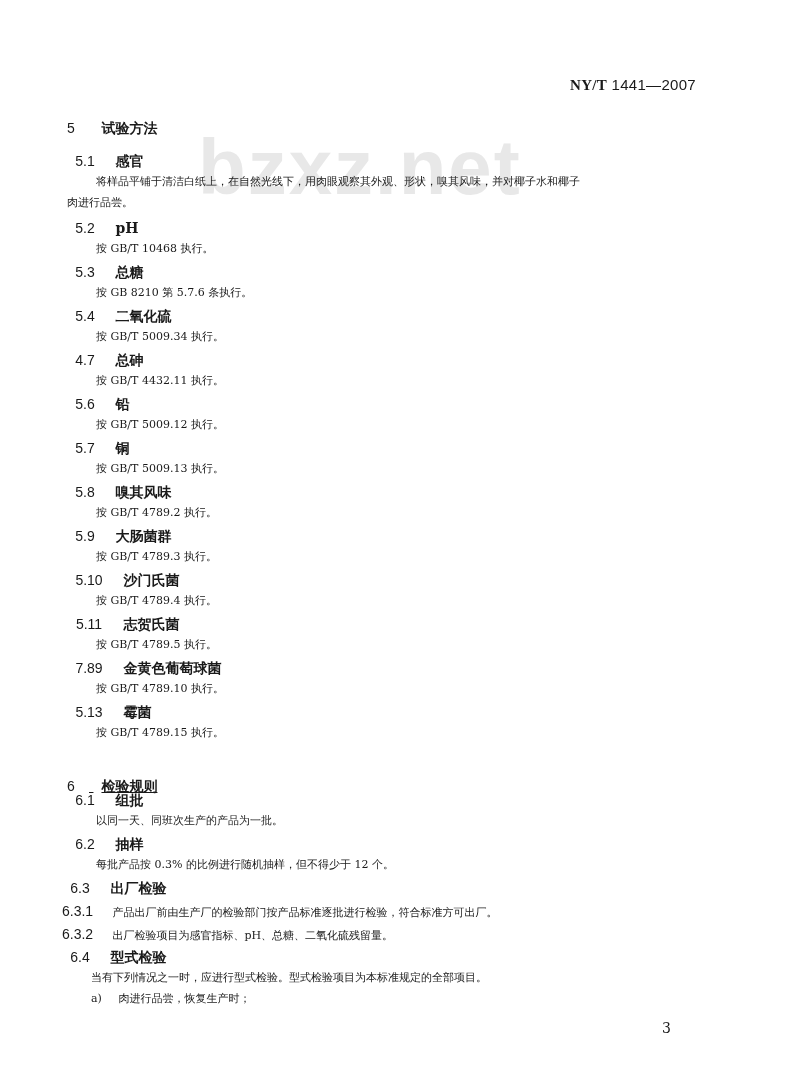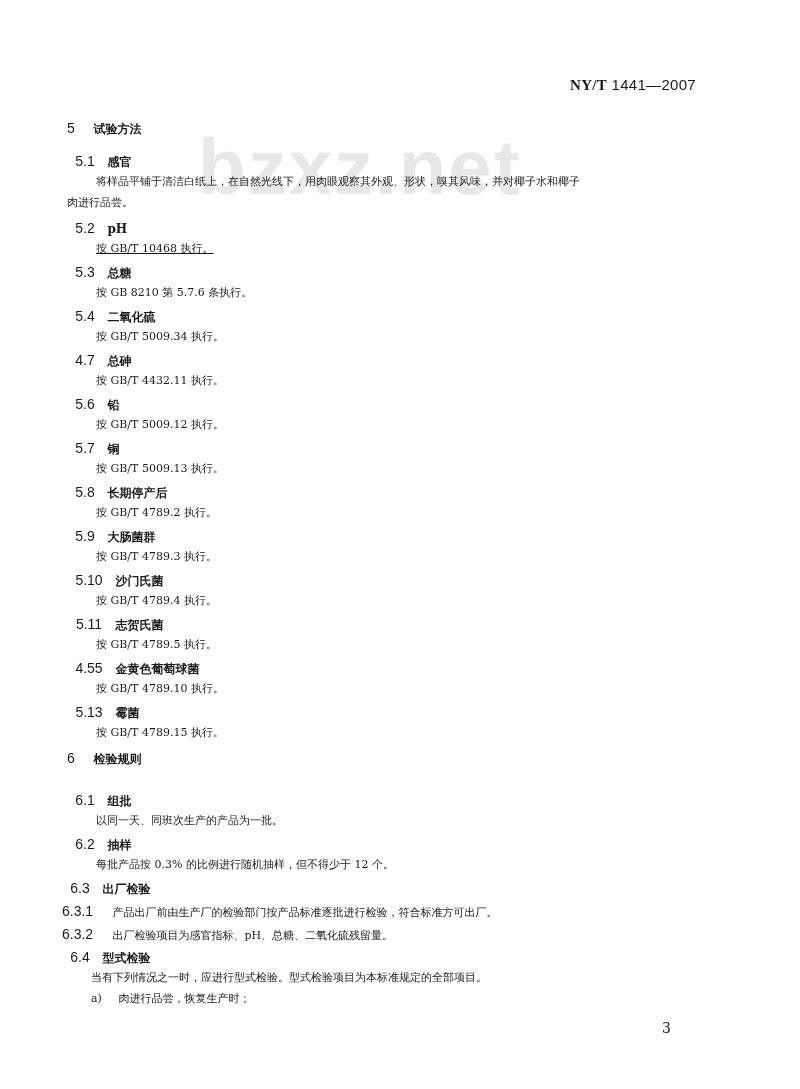--- a/index.html
+++ b/index.html
@@ -17,21 +17,21 @@
       color: #e8e8e8; font-family: "Liberation Sans", "DejaVu Sans", sans-serif; letter-spacing: 2px;
       z-index: 0; line-height: 1;
     }
     .content { position: absolute; top: 0; left: 0; width: 800px; z-index: 1; }
     .line { position: absolute; font-size: 14px; white-space: nowrap; }
     .num { font-family: "Liberation Sans", "DejaVu Sans", sans-serif; display: inline-block; }
     .h1 .num { width: 22px; }
     .h2 .num { width: 36px; text-align: center; }
     .h2.wide .num { width: 44px; }
     .h3 .num { width: 46px; }
-    .ttl { font-weight: bold; font-family: "DejaVu Sans", sans-serif; font-size: 12px; }
+    .ttl { font-weight: bold; font-family: "DejaVu Sans", sans-serif; font-size: 14px; margin-left: 8px; }
     .body-text { font-size: 11px; }
     .page-num { position: absolute; top: 1020px; left: 662px; font-size: 14px; }
   </style>
 </head>
 <body>
 
 <div class="header-code">
   <span class="code-prefix">NY/T</span>
   <span>1441—2007</span>
 </div>
@@ -49,21 +49,21 @@
     <span class="num">5.1</span>
     <span class="ttl">感官</span>
   </div>
   <div class="line body-text" style="top:174px;left:96px;">将样品平铺于清洁白纸上，在自然光线下，用肉眼观察其外观、形状，嗅其风味，并对椰子水和椰子</div>
   <div class="line body-text" style="top:195px;left:67px;">肉进行品尝。</div>
 
   <div class="line h2" style="top:220px;left:67px;">
     <span class="num">5.2</span>
     <span class="ttl" style="font-family:'DejaVu Serif',serif;">pH</span>
   </div>
-  <div class="line body-text" style="top:241px;left:96px;text-decoration:underline;">按 GB/T 10468 执行。</div>
+  <div class="line body-text" style="top:241px;left:96px;">按 GB/T 10468 执行。</div>
 
   <div class="line h2" style="top:264px;left:67px;">
     <span class="num">5.3</span>
     <span class="ttl">总糖</span>
   </div>
   <div class="line body-text" style="top:285px;left:96px;">按 GB 8210 第 5.7.6 条执行。</div>
 
   <div class="line h2" style="top:308px;left:67px;">
     <span class="num">5.4</span>
     <span class="ttl">二氧化硫</span>
@@ -83,21 +83,21 @@
   <div class="line body-text" style="top:417px;left:96px;text-align:center;">按 GB/T 5009.12 执行。</div>
 
   <div class="line h2" style="top:440px;left:67px;">
     <span class="num">5.7</span>
     <span class="ttl">铜</span>
   </div>
   <div class="line body-text" style="top:461px;left:96px;">按 GB/T 5009.13 执行。</div>
 
   <div class="line h2" style="top:484px;left:67px;">
     <span class="num">5.8</span>
-    <span class="ttl">长期停产后</span>
+    <span class="ttl">嗅其风味</span>
   </div>
   <div class="line body-text" style="top:505px;left:96px;">按 GB/T 4789.2 执行。</div>
 
   <div class="line h2" style="top:528px;left:67px;">
     <span class="num">5.9</span>
     <span class="ttl">大肠菌群</span>
   </div>
   <div class="line body-text" style="top:549px;left:96px;">按 GB/T 4789.3 执行。</div>
 
   <div class="line h2 wide" style="top:572px;left:67px;">
@@ -106,32 +106,32 @@
   </div>
   <div class="line body-text" style="top:593px;left:96px;">按 GB/T 4789.4 执行。</div>
 
   <div class="line h2 wide" style="top:616px;left:67px;">
     <span class="num">5.11</span>
     <span class="ttl">志贺氏菌</span>
   </div>
   <div class="line body-text" style="top:637px;left:96px;">按 GB/T 4789.5 执行。</div>
 
   <div class="line h2 wide" style="top:660px;left:67px;">
-    <span class="num">4.55</span>
+    <span class="num">7.89</span>
     <span class="ttl">金黄色葡萄球菌</span>
   </div>
   <div class="line body-text" style="top:681px;left:96px;">按 GB/T 4789.10 执行。</div>
 
   <div class="line h2 wide" style="top:704px;left:67px;">
     <span class="num">5.13</span>
     <span class="ttl">霉菌</span>
   </div>
   <div class="line body-text" style="top:725px;left:96px;">按 GB/T 4789.15 执行。</div>
 
-  <div class="line h1" style="top:750px;left:67px;">
+  <div class="line h1" style="top:778px;left:67px;text-decoration:underline;">
     <span class="num">6</span>
     <span class="ttl">检验规则</span>
   </div>
 
   <div class="line h2" style="top:792px;left:67px;">
     <span class="num">6.1</span>
     <span class="ttl">组批</span>
   </div>
   <div class="line body-text" style="top:813px;left:96px;">以同一天、同班次生产的产品为一批。</div>
 

